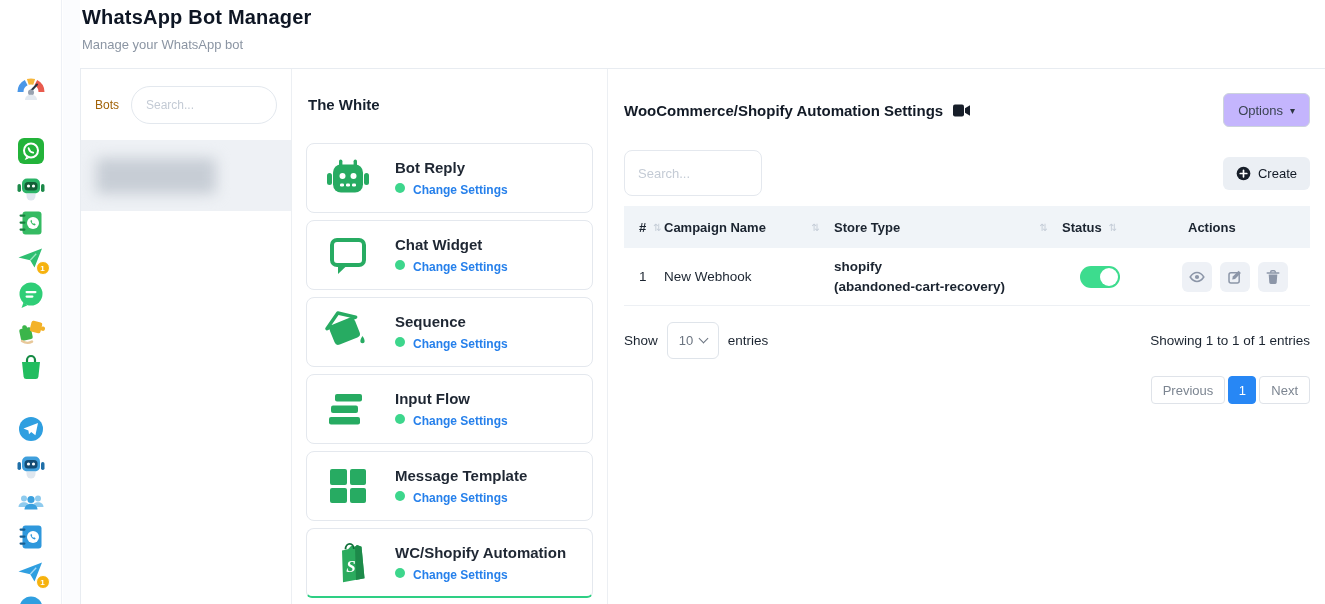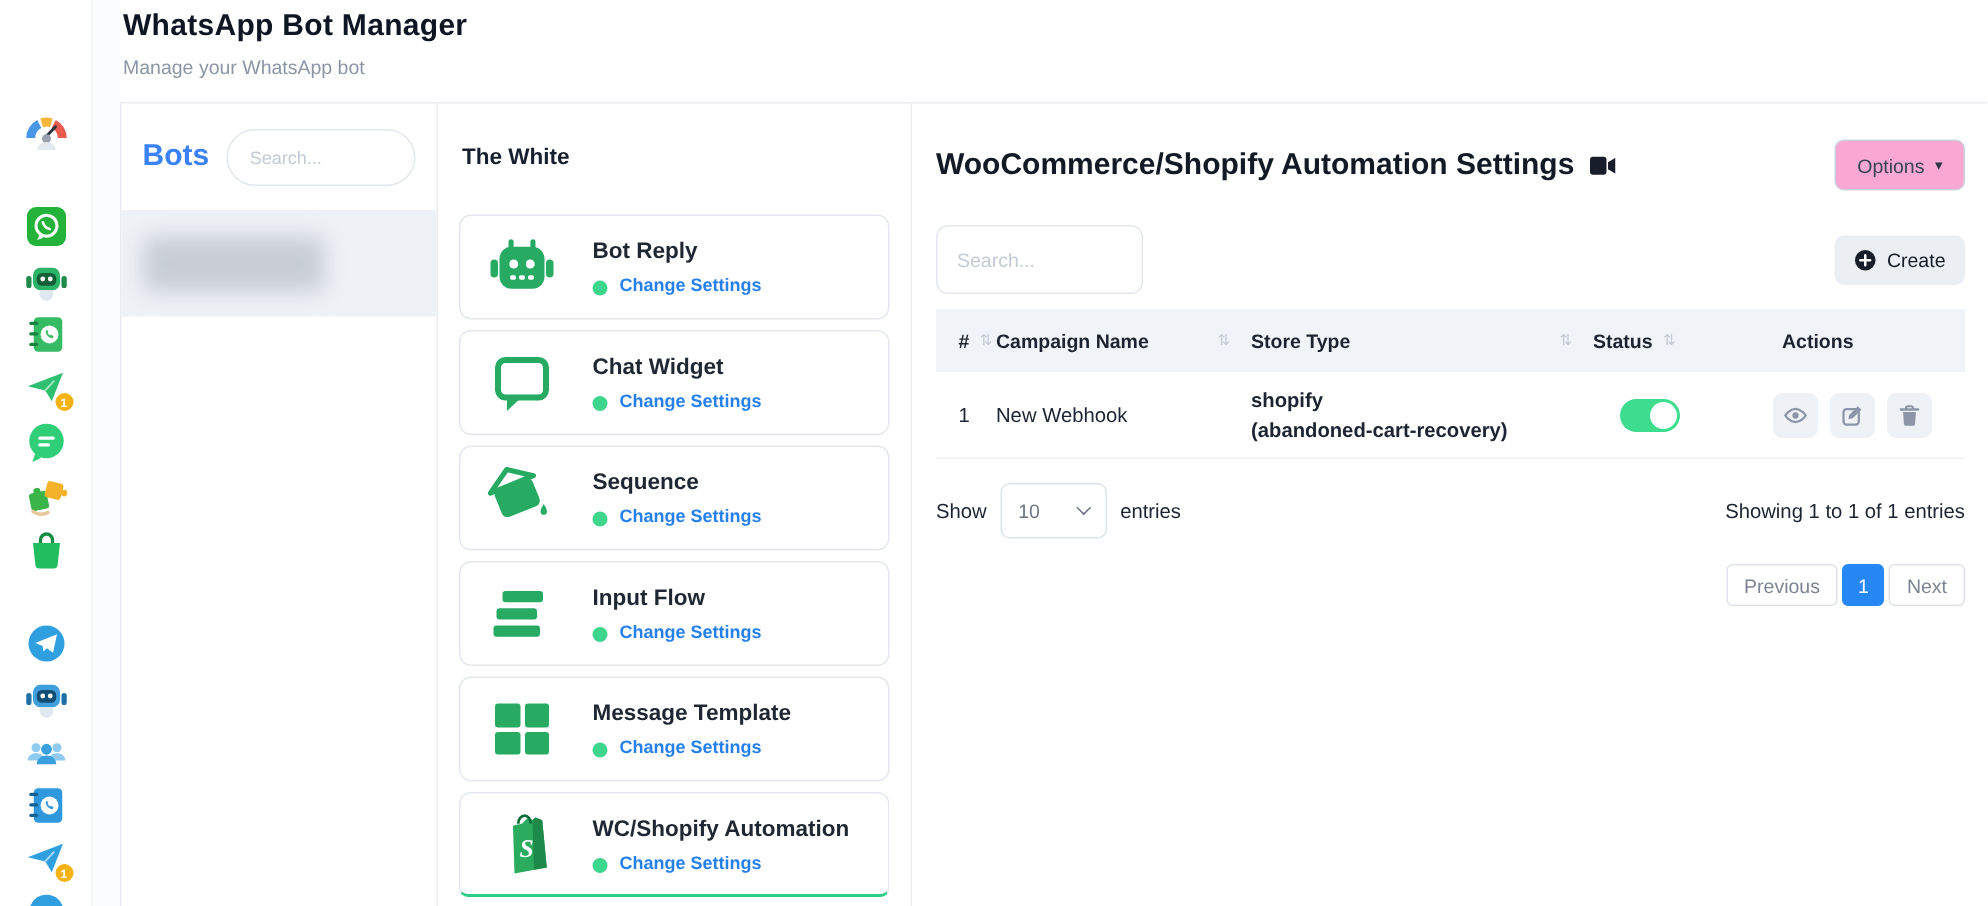--- a/index.html
+++ b/index.html
@@ -24,47 +24,47 @@
   .pagehead h1 { font-size:20px; font-weight:bold; color:#0e1624; letter-spacing:.2px; }
   .pagehead .sub { margin-top:8px; font-size:13px; color:#8b95a3; }
 
   
   .panel { position:absolute; left:80px; top:68px; right:0; bottom:0;
     border-top:1px solid #e8ecf1; border-left:1px solid #e8ecf1; background:#fff; display:flex; }
 
   
   .col-bots { width:211px; border-right:1px solid #eceff3; flex:0 0 211px; }
   .bots-head { display:flex; align-items:center; gap:12px; padding:16px 14px; height:71px; }
-  .bots-title { font-size:20px; font-weight:bold; color:#3b82f6; }
+  .bots-title { font-size:12px; font-weight:normal; color:#a16207; }
   .pill-search { flex:1; height:38px; border:1px solid #e3e8ee; border-radius:19px; padding:0 14px;
     font-size:12px; color:#3a4452; outline:none; min-width:0; }
   .pill-search::placeholder { color:#c4cbd5; }
   .bot-item { height:71px; background:#eef1f5; display:flex; align-items:center; padding:0 15px; cursor:pointer; }
   .bot-blur { width:120px; height:36px; background:#c7cdd5; border-radius:4px; filter:blur(7px); }
 
   
   .col-feat { width:316px; flex:0 0 316px; border-right:1px solid #eceff3; padding:14px; }
   .feat-title { font-size:15px; font-weight:bold; color:#16202e; margin:13px 0 0 2px; }
   .fcards { margin-top:30px; }
   .fcard { height:70px; border:1px solid #e4e8ee; border-radius:8px; background:#fff;
     display:flex; align-items:center; padding-left:18px; gap:24px; margin-bottom:7px; cursor:pointer; }
   .fcard.active { border-bottom:2px solid #2ecf84; border-bottom-left-radius:6px; border-bottom-right-radius:6px; }
   .ficon { width:46px; height:46px; flex:0 0 46px; }
   .ficon svg { width:46px; height:46px; display:block; }
   .ftitle { font-size:15px; font-weight:bold; color:#1f2733; }
-  .fset { display:flex; align-items:flex-end; gap:8px; margin-top:7px; }
+  .fset { display:flex; align-items:flex-start; gap:8px; margin-top:7px; }
   .dot { width:10px; height:10px; border-radius:50%; background:#3dd68c; }
   .cslink { font-size:12px; font-weight:bold; color:#2680eb; text-decoration:none; cursor:pointer; }
 
   
   .col-set { flex:1; min-width:0; padding:24px 15px 0 16px; }
   .set-head { display:flex; align-items:center; }
-  .set-title { font-size:20px; font-weight:bold; color:#121a26; }
+  .set-title { font-size:15px; font-weight:bold; color:#121a26; }
   .vid { margin-left:10px; display:inline-flex; }
-  .btn-options { margin-left:auto; height:34px; padding:0 14px; background:#f9a8d4; border:1px solid #ccd3dc;
+  .btn-options { margin-left:auto; height:34px; padding:0 14px; background:#c4b5fd; border:1px solid #ccd3dc;
     border-radius:6px; font-size:13px; color:#3a4452; display:inline-flex; align-items:center; gap:7px; cursor:pointer; }
   .caret { font-size:10px; color:#2c3542; }
   .row2 { display:flex; align-items:center; margin-top:23px; }
   .sq-search { width:138px; height:46px; border:1px solid #e4e8ee; border-radius:8px; padding:0 13px;
     font-size:13px; color:#3a4452; outline:none; }
   .sq-search::placeholder { color:#c4cbd5; }
   .btn-create { margin-left:auto; height:33px; padding:0 13px; background:#ebeff4; border:none; border-radius:6px;
     font-size:13px; color:#121a26; display:inline-flex; align-items:center; gap:7px; cursor:pointer; }
   .btn-create svg { width:15px; height:15px; }
 
@@ -86,21 +86,21 @@
   .toggle { width:40px; height:22px; border-radius:11px; background:#3ddc8e; position:relative; margin-left:18px; cursor:pointer; }
   .toggle::after { content:""; position:absolute; right:2px; top:2px; width:18px; height:18px; border-radius:50%; background:#fff; }
   .acts { display:flex; gap:8px; }
   .abtn { width:30px; height:30px; border-radius:6px; background:#eef1f6; border:none; display:inline-flex;
     align-items:center; justify-content:center; cursor:pointer; }
   .abtn svg { width:16px; height:16px; }
 
   
   .tfoot { display:flex; align-items:center; margin-top:16px; font-size:13.5px; color:#1b2430; }
   .showgrp { display:flex; align-items:center; gap:9px; }
-  .pagesel { width:71px; height:37px; border:1px solid #dfe4ea; border-radius:6px; display:flex; align-items:center;
+  .pagesel { width:52px; height:37px; border:1px solid #dfe4ea; border-radius:6px; display:flex; align-items:center;
     padding:0 11px; font-size:13px; color:#6b7480; cursor:pointer; background:#fff; }
   .chev { width:7px; height:7px; border-right:1.6px solid #6b7480; border-bottom:1.6px solid #6b7480;
     transform:rotate(45deg); margin-left:auto; margin-top:-4px; }
   .showing { margin-left:auto; }
   .pagerow { display:flex; justify-content:flex-end; gap:3px; margin-top:17px;align-items:flex-end; }
   .pbtn { height:28px; padding:0 11px; border:1px solid #dfe3e9; border-radius:4px; background:#fff;
     font-size:13px; color:#7c8591; display:inline-flex; align-items:center; cursor:pointer; }
   .pbtn.active { background:#2787f5; border-color:#2787f5; color:#fff; width:28px; justify-content:center; padding:0; }
 </style>
 </head>

